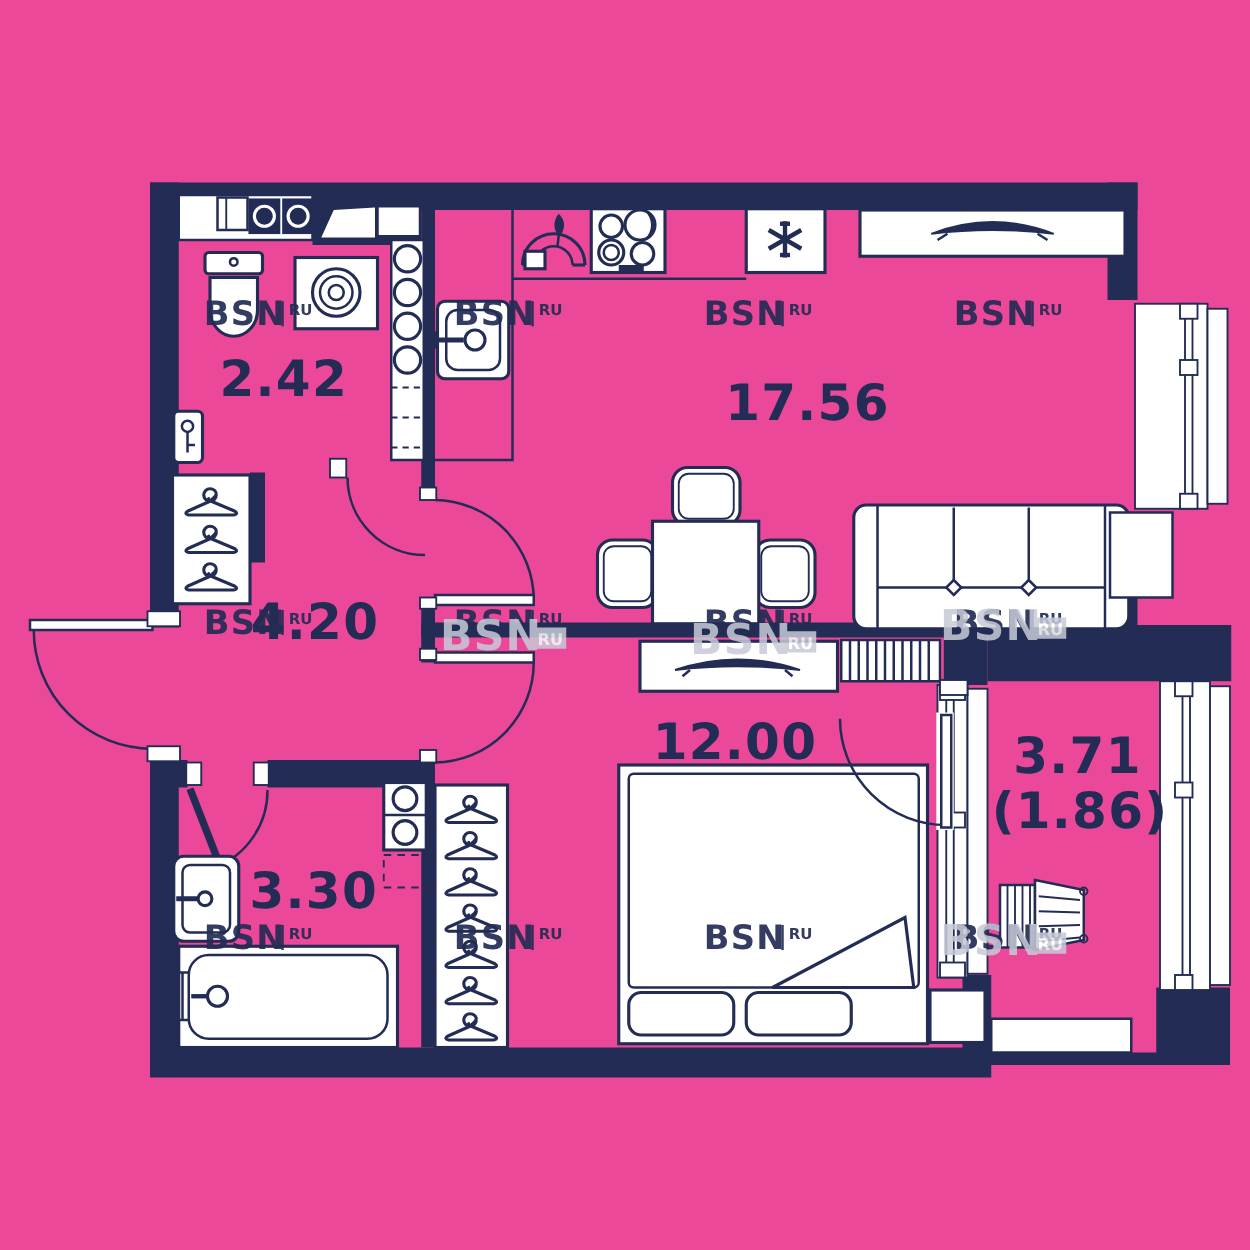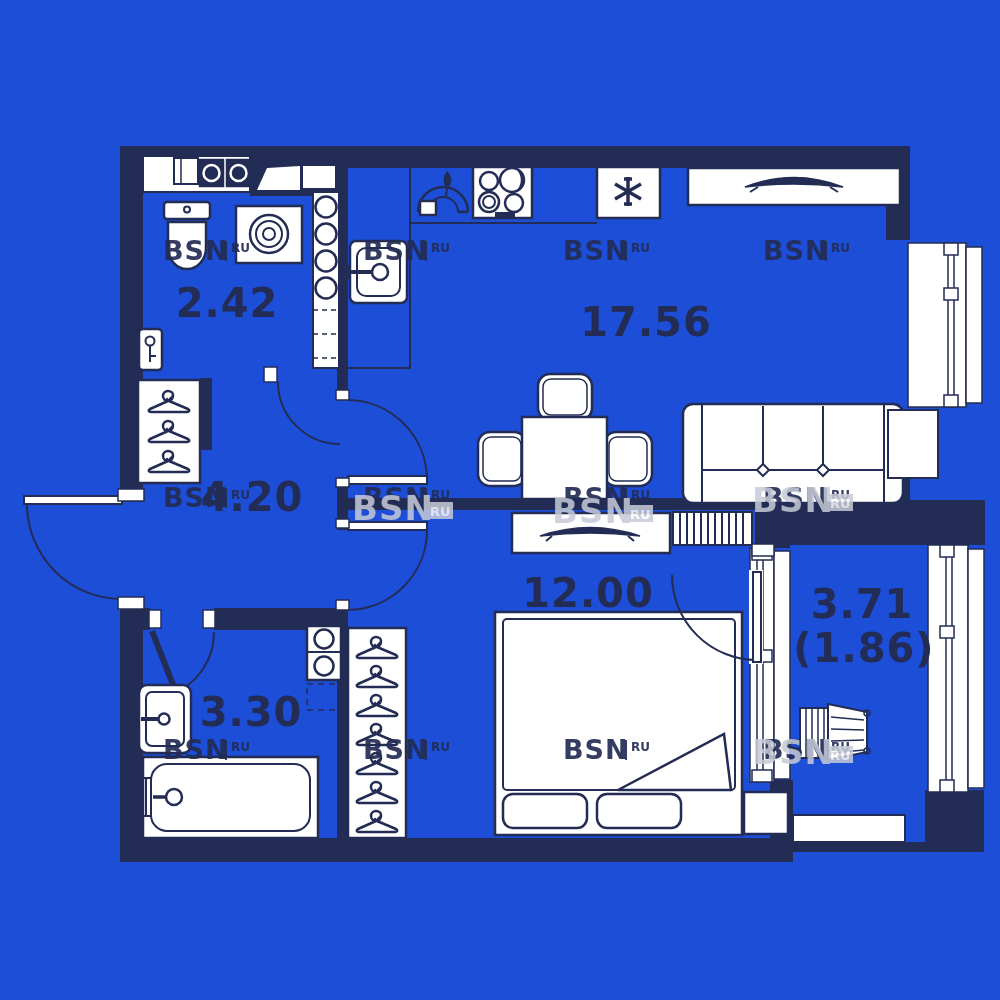--- a/index.html
+++ b/index.html
@@ -1,16 +1,16 @@
 <!DOCTYPE html>
 <html><head>
 <meta charset="utf-8">
 <style>
   html,body{margin:0;padding:0;background:#ffffff;}
-  .stage{width:1000px;height:1000px;position:relative;background:#1d4ed8;overflow:hidden;}
+  .stage{width:1000px;height:1000px;position:relative;background:#ec4899;overflow:hidden;}
   svg{display:block;}
   text{font-family:"DejaVu Sans","Liberation Sans",sans-serif;}
   .room-label{font-weight:700;font-size:40px;letter-spacing:1px;}
 </style>
 </head>
 <body>
 
 <div class="stage">
 <svg id="plan-svg" width="1000" height="1000" viewBox="0 0 1000 1000">
 

